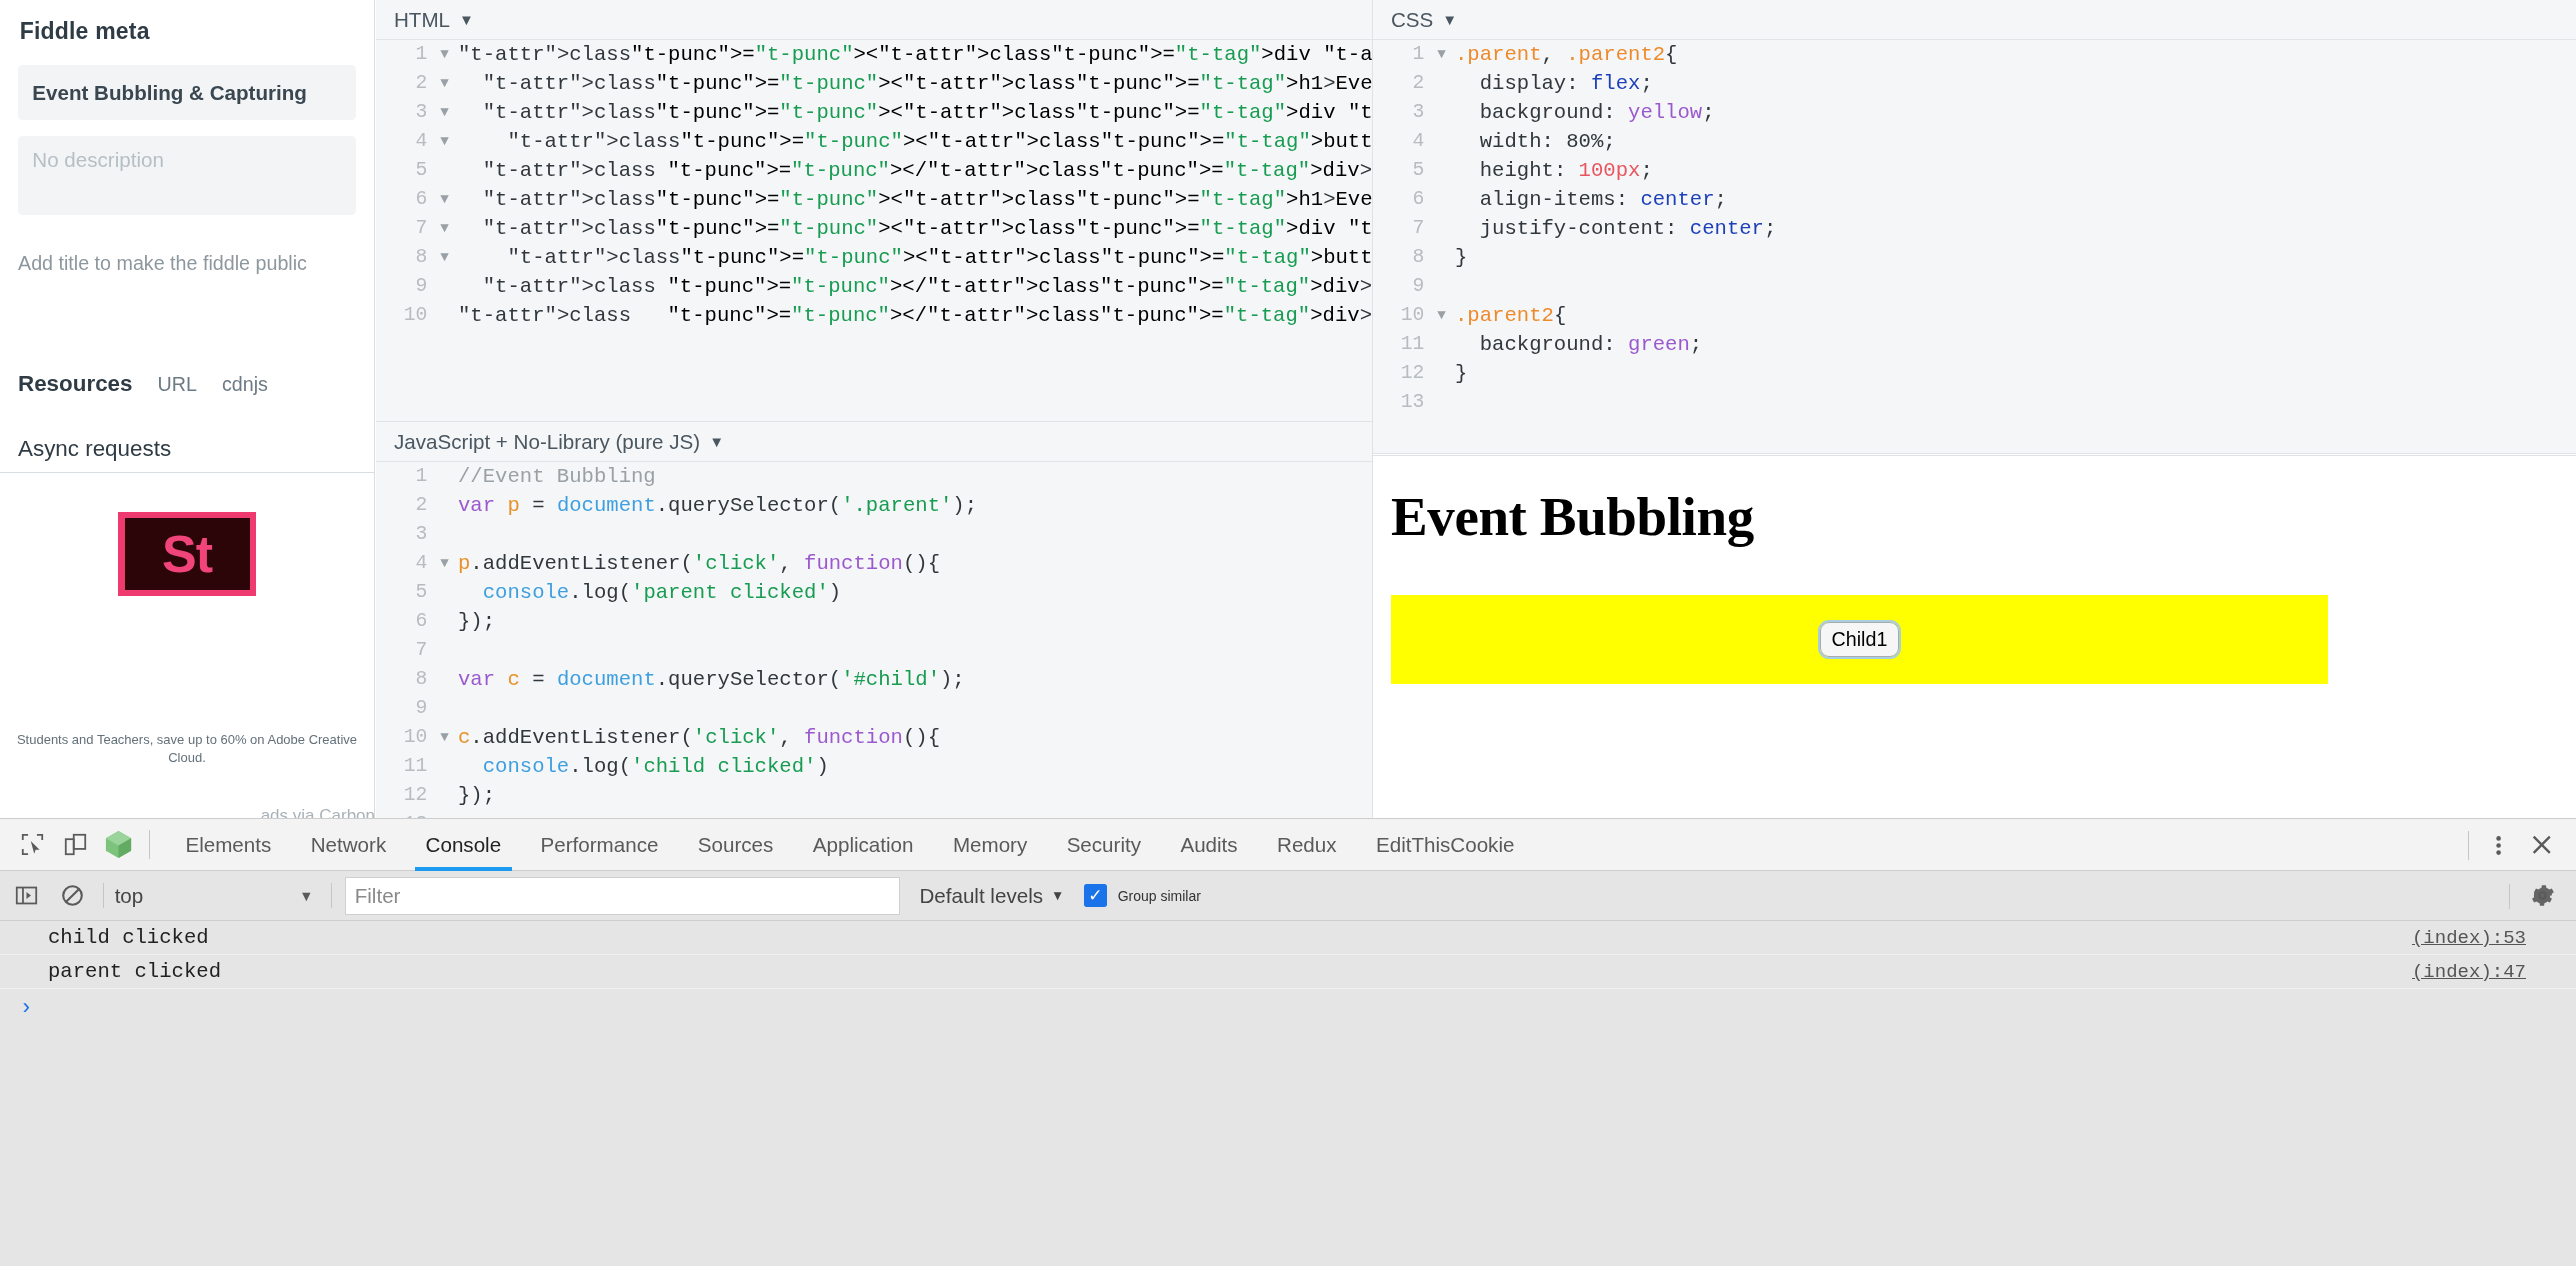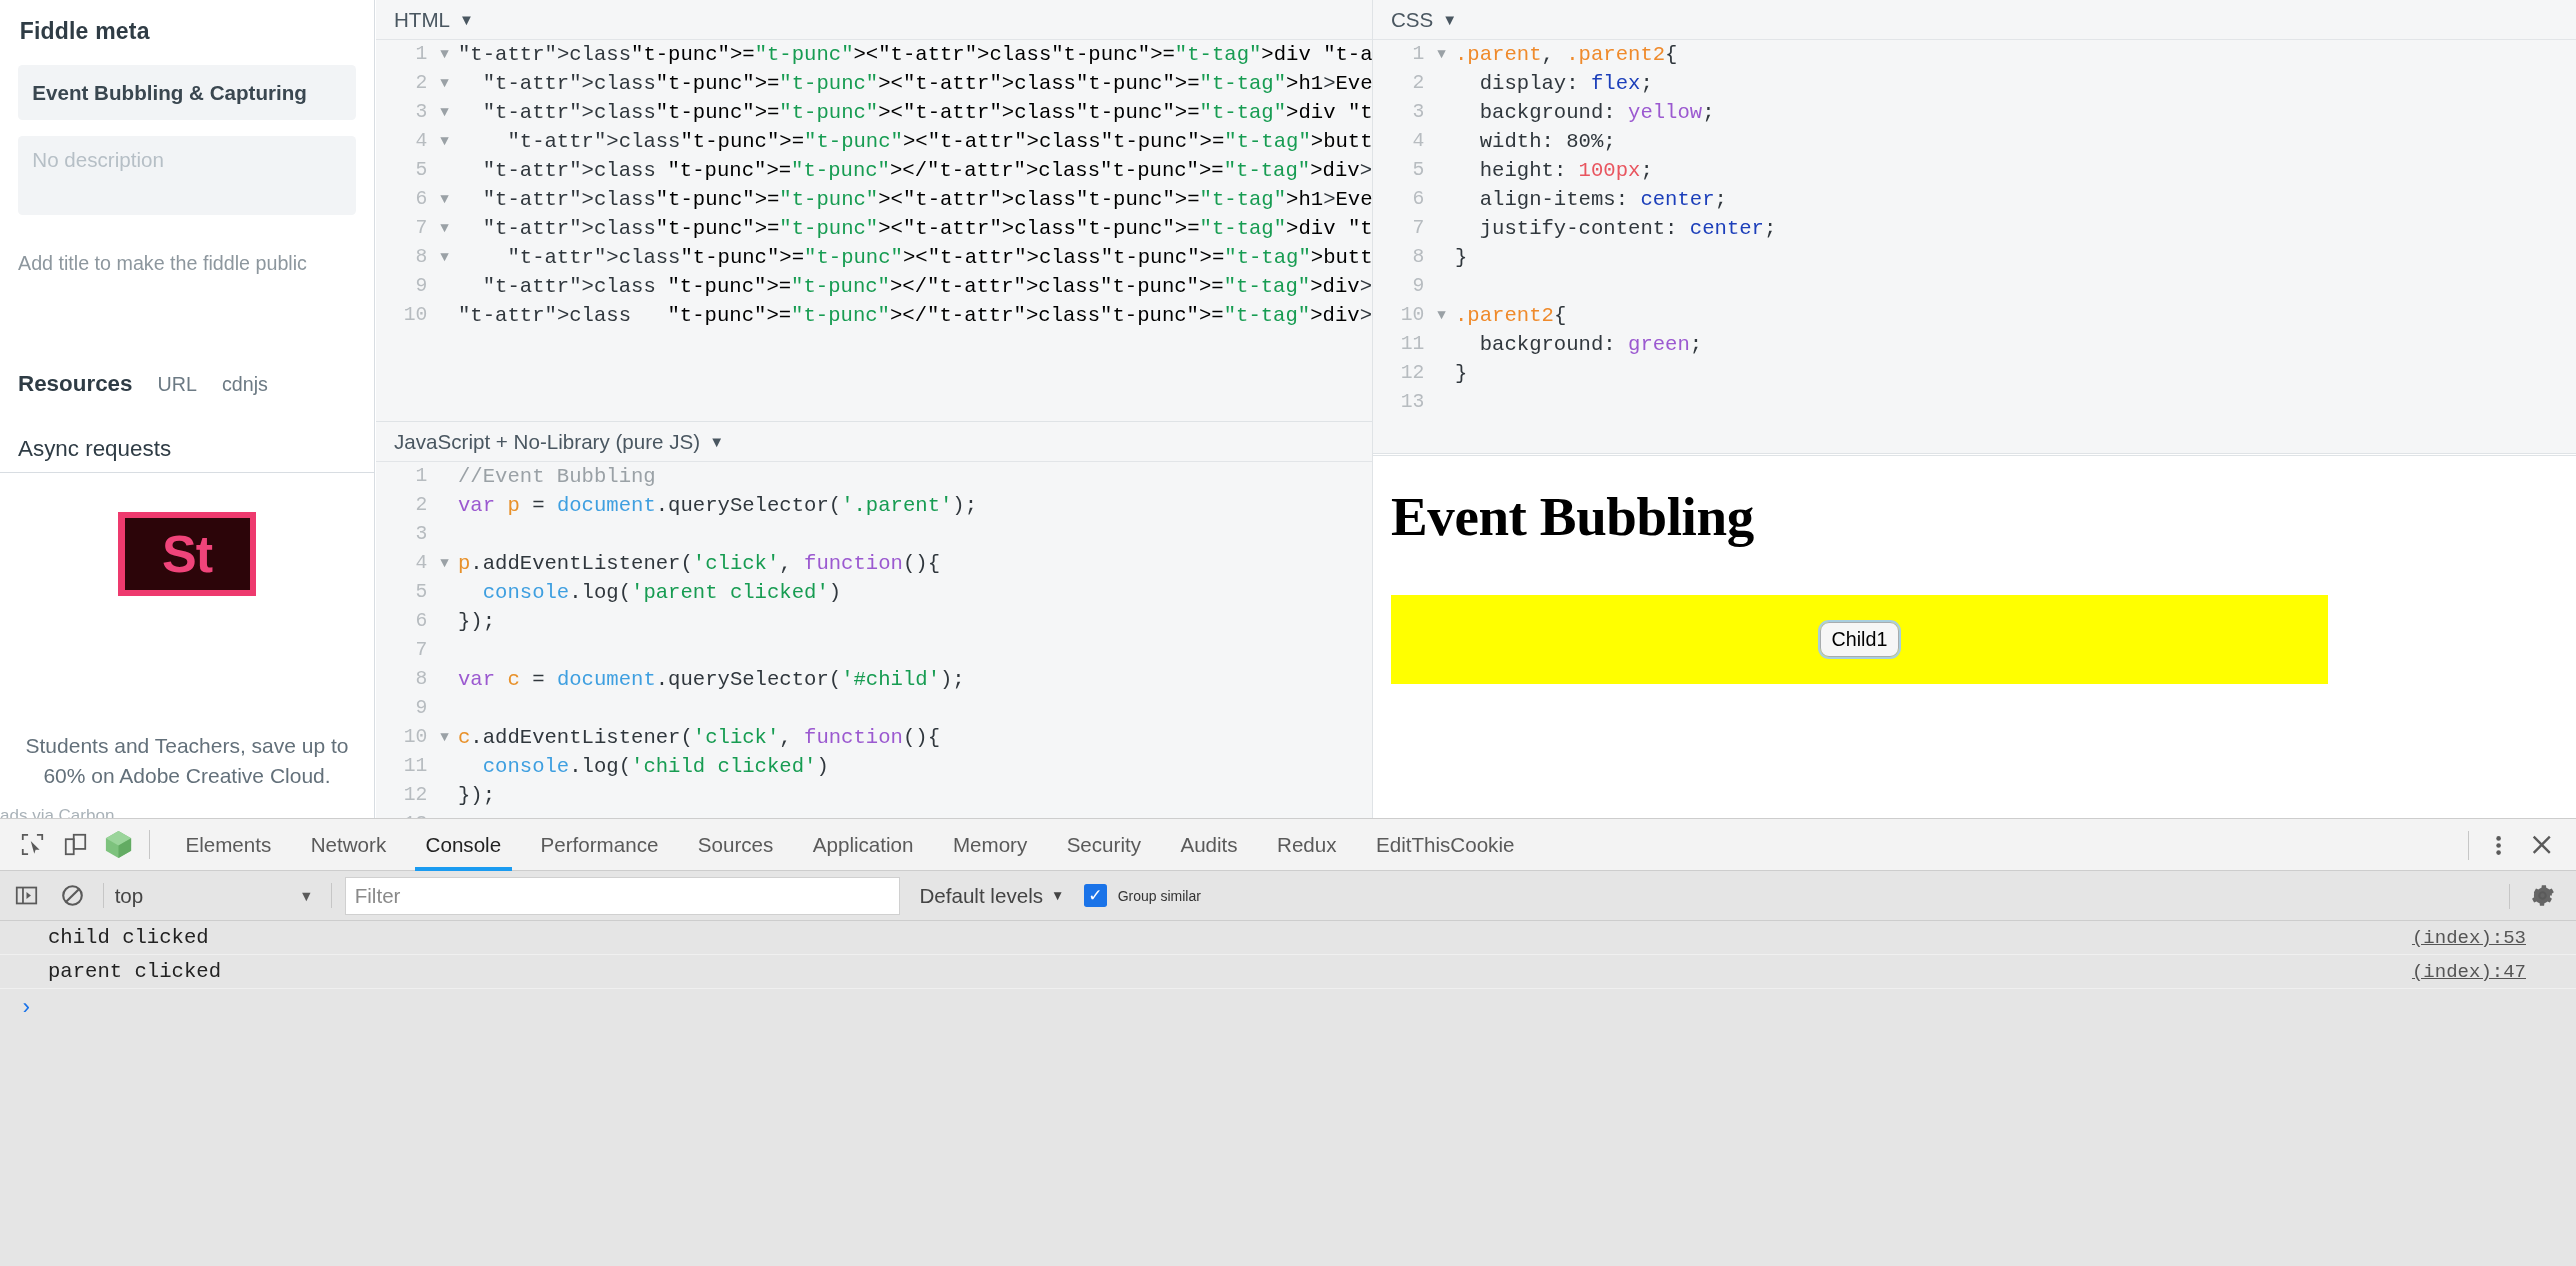--- a/index.html
+++ b/index.html
@@ -58,25 +58,25 @@
     background: #ee3a6e; display: flex; align-items: center; justify-content: center;
   }
   .ad-logo-inner {
     width: 125px; height: 72px; background: #2c0509;
     display: flex; align-items: center; justify-content: center;
     color: #f0447a; font-size: 52px; font-weight: bold;
     font-family: "Liberation Sans", sans-serif; letter-spacing: -0.9px;
   }
   .ad-text {
     position: absolute; left: 16px; top: 258px; width: 342px;
-    text-align: center; font-size: 21px; color: #63707a; line-height: 1.42;
+    text-align: center; font-size: 13px; color: #63707a; line-height: 1.42;
   }
   .ad-via {
     position: absolute; left: 0; top: 333px; width: 375px;
-    text-align: left; font-size: 17px; color: #a9b2b8;
+    text-align: right; font-size: 17px; color: #a9b2b8;
   }
 
   
   .panel { position: absolute; background: #f5f6f7; }
   .panel-head {
     position: absolute; left: 0; top: 0; height: 39px; width: 100%;
     display: flex; align-items: center; padding-left: 18px;
     font-size: 20.6px; color: #4a5761; background: #f5f6f7;
   }
   .panel-head .caret { margin-left: 9px; font-size: 15px; color: #4a5761; }

